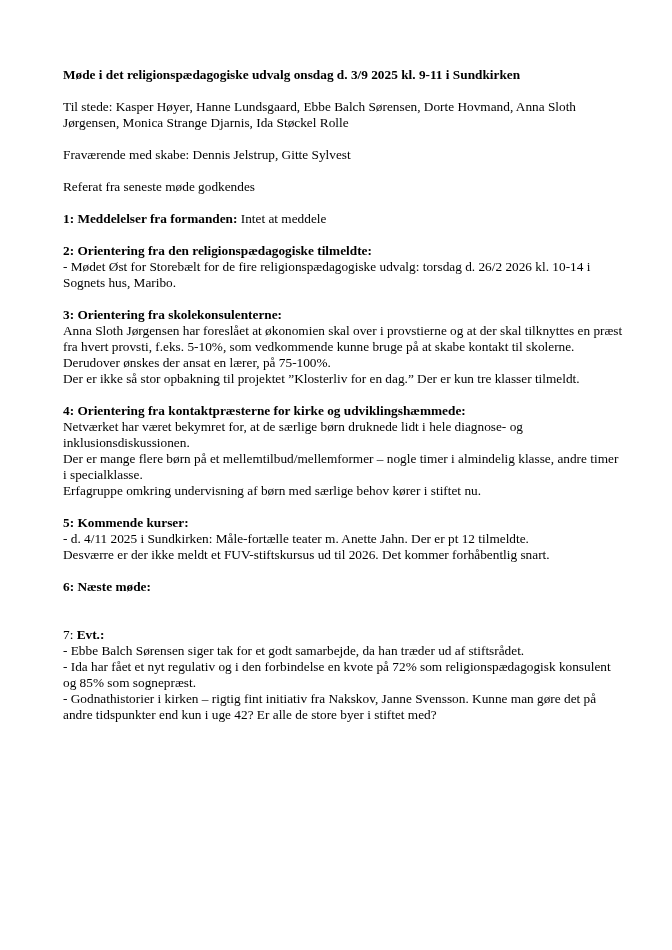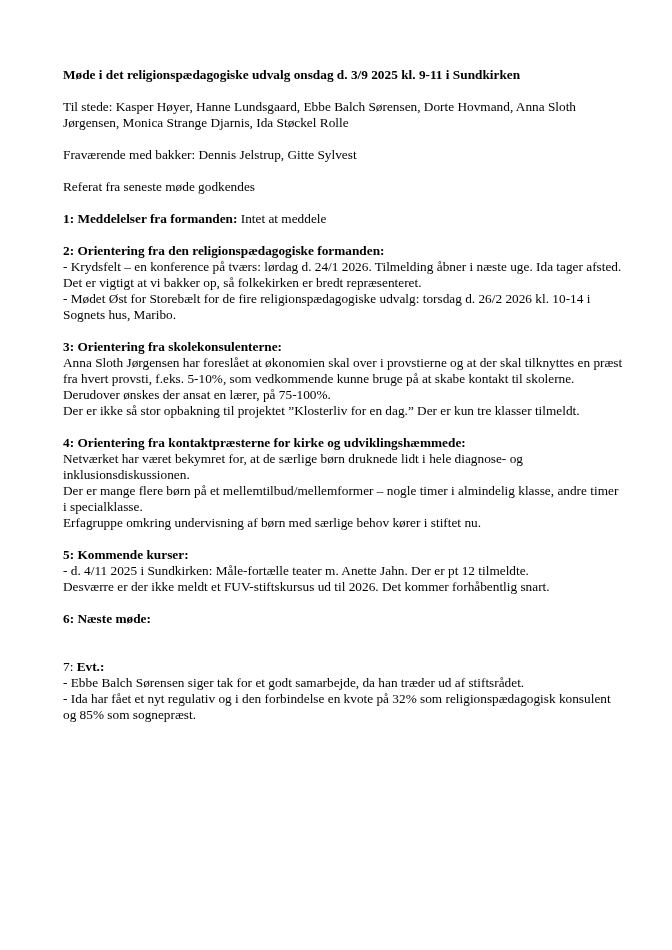--- a/index.html
+++ b/index.html
@@ -13,32 +13,31 @@
     b { font-weight: bold; }
   </style>
 </head>
 <body>
 
 <div class="page">
   <p><b>Møde i det religionspædagogiske udvalg onsdag d. 3/9 2025 kl. 9-11 i Sundkirken</b></p>
   <div class="gap"></div>
   <p>Til stede: Kasper Høyer, Hanne Lundsgaard, Ebbe Balch Sørensen, Dorte Hovmand, Anna Sloth Jørgensen, Monica Strange Djarnis, Ida Støckel Rolle</p>
   <div class="gap"></div>
-  <p>Fraværende med bakker: Dennis Jelstrup, Gitte Sylvest</p>
+  <p>Fraværende med skabe: Dennis Jelstrup, Gitte Sylvest</p>
   <div class="gap"></div>
   <p>Referat fra seneste møde godkendes</p>
   <div class="gap"></div>
 
   <p>
     <b><span>1:</span> <span>Meddelelser fra formanden:</span></b><span> Intet at meddele</span>
   </p>
   <div class="gap"></div>
 
-  <p><b><span>2:</span> <span>Orientering fra den religionspædagogiske formanden:</span></b></p>
-  <p>- Krydsfelt – en konference på tværs: lørdag d. 24/1 2026. Tilmelding åbner i næste uge. Ida tager afsted. Det er vigtigt at vi bakker op, så folkekirken er bredt repræsenteret.</p>
+  <p><b><span>2:</span> <span>Orientering fra den religionspædagogiske tilmeldte:</span></b></p>
   <p>- Mødet Øst for Storebælt for de fire religionspædagogiske udvalg: torsdag d. 26/2 2026 kl. 10-14 i Sognets hus, Maribo.</p>
   <div class="gap"></div>
 
   <p><b><span>3:</span> <span>Orientering fra skolekonsulenterne:</span></b></p>
   <p>Anna Sloth Jørgensen har foreslået at økonomien skal over i provstierne og at der skal tilknyttes en præst fra hvert provsti, f.eks. 5-10%, som vedkommende kunne bruge på at skabe kontakt til skolerne. Derudover ønskes der ansat en lærer, på 75-100%.</p>
   <p>Der er ikke så stor opbakning til projektet ”Klosterliv for en dag.” Der er kun tre klasser tilmeldt.</p>
   <div class="gap"></div>
 
   <p><b><span>4:</span> <span>Orientering fra kontaktpræsterne for kirke og udviklingshæmmede:</span></b></p>
   <p>Netværket har været bekymret for, at de særlige børn druknede lidt i hele diagnose- og inklusionsdiskussionen.</p>
@@ -49,14 +48,15 @@
   <p><b><span>5:</span> <span>Kommende kurser:</span></b></p>
   <p>- d. 4/11 2025 i Sundkirken: Måle-fortælle teater m. Anette Jahn. Der er pt 12 tilmeldte.</p>
   <p>Desværre er der ikke meldt et FUV-stiftskursus ud til 2026. Det kommer forhåbentlig snart.</p>
   <div class="gap"></div>
 
   <p><b><span>6:</span> <span>Næste møde:</span></b></p>
   <div class="gap2"></div>
 
   <p><span>7:</span> <b>Evt.:</b></p>
   <p>- Ebbe Balch Sørensen siger tak for et godt samarbejde, da han træder ud af stiftsrådet.</p>
-  <p>- Ida har fået et nyt regulativ og i den forbindelse en kvote på 32% som religionspædagogisk konsulent og 85% som sognepræst.</p>
+  <p>- Ida har fået et nyt regulativ og i den forbindelse en kvote på 72% som religionspædagogisk konsulent og 85% som sognepræst.</p>
+  <p>- Godnathistorier i kirken – rigtig fint initiativ fra Nakskov, Janne Svensson. Kunne man gøre det på andre tidspunkter end kun i uge 42? Er alle de store byer i stiftet med?</p>
 </div>
 
 </body></html>

